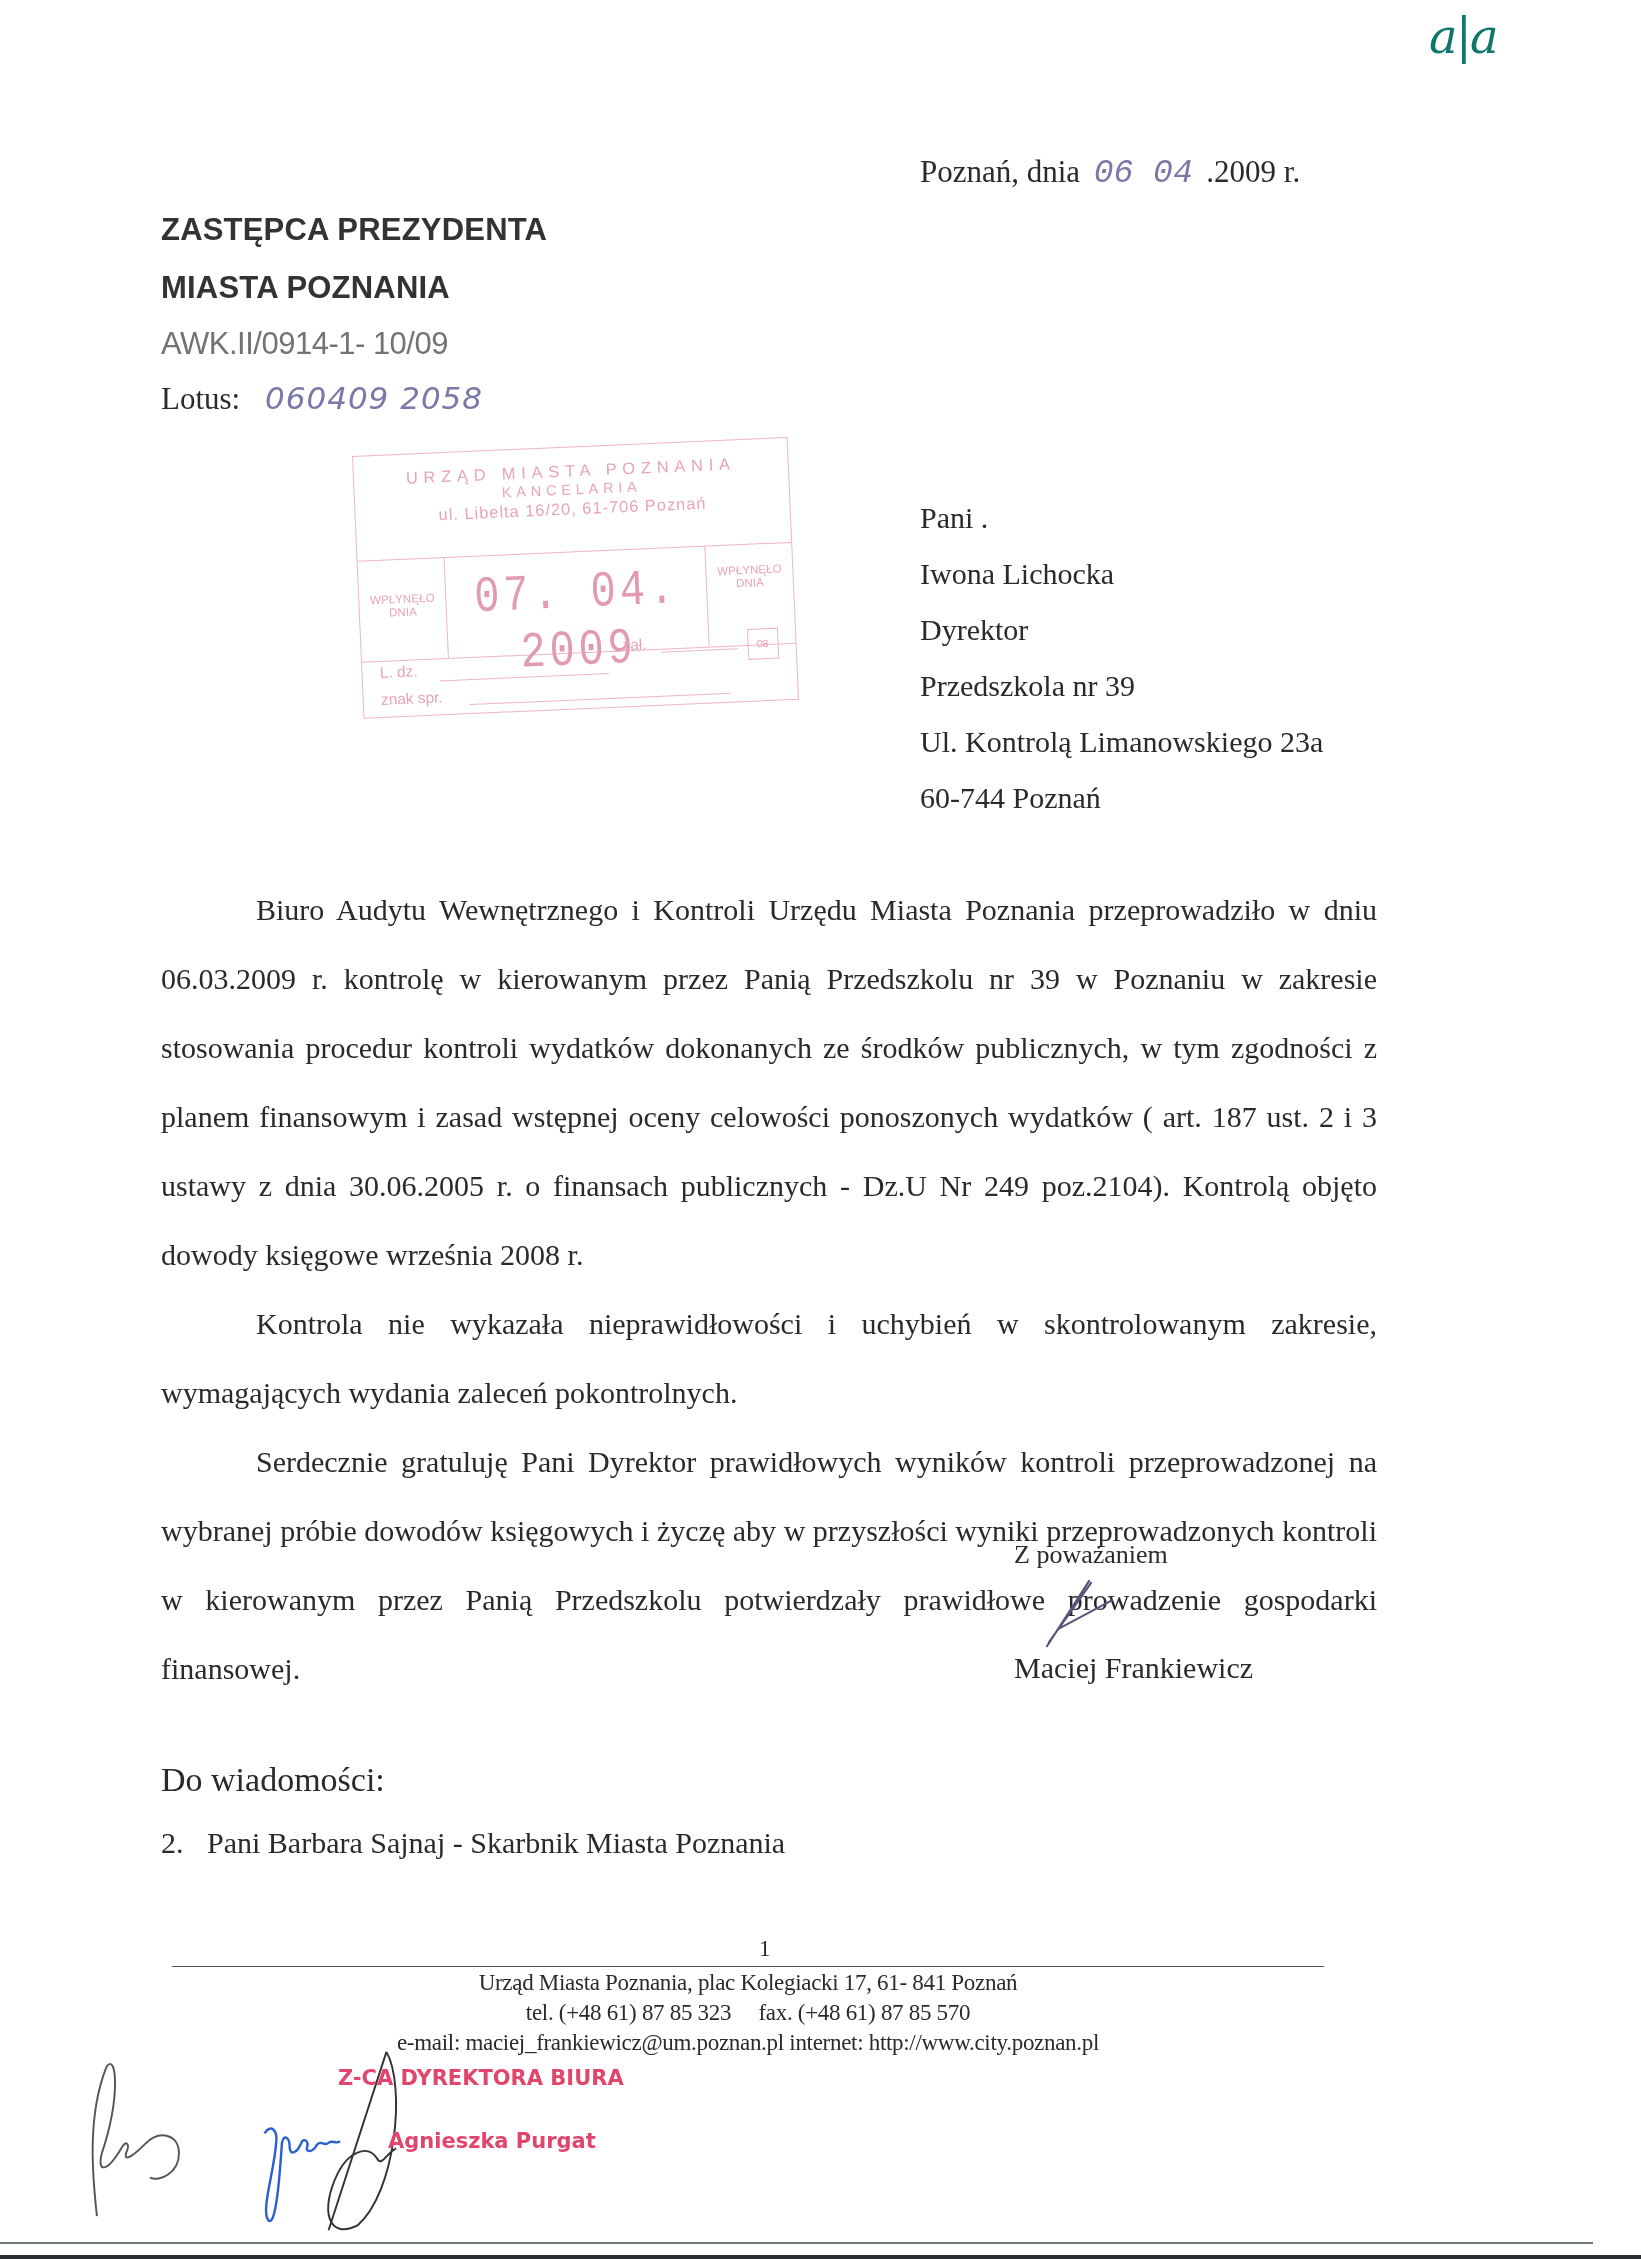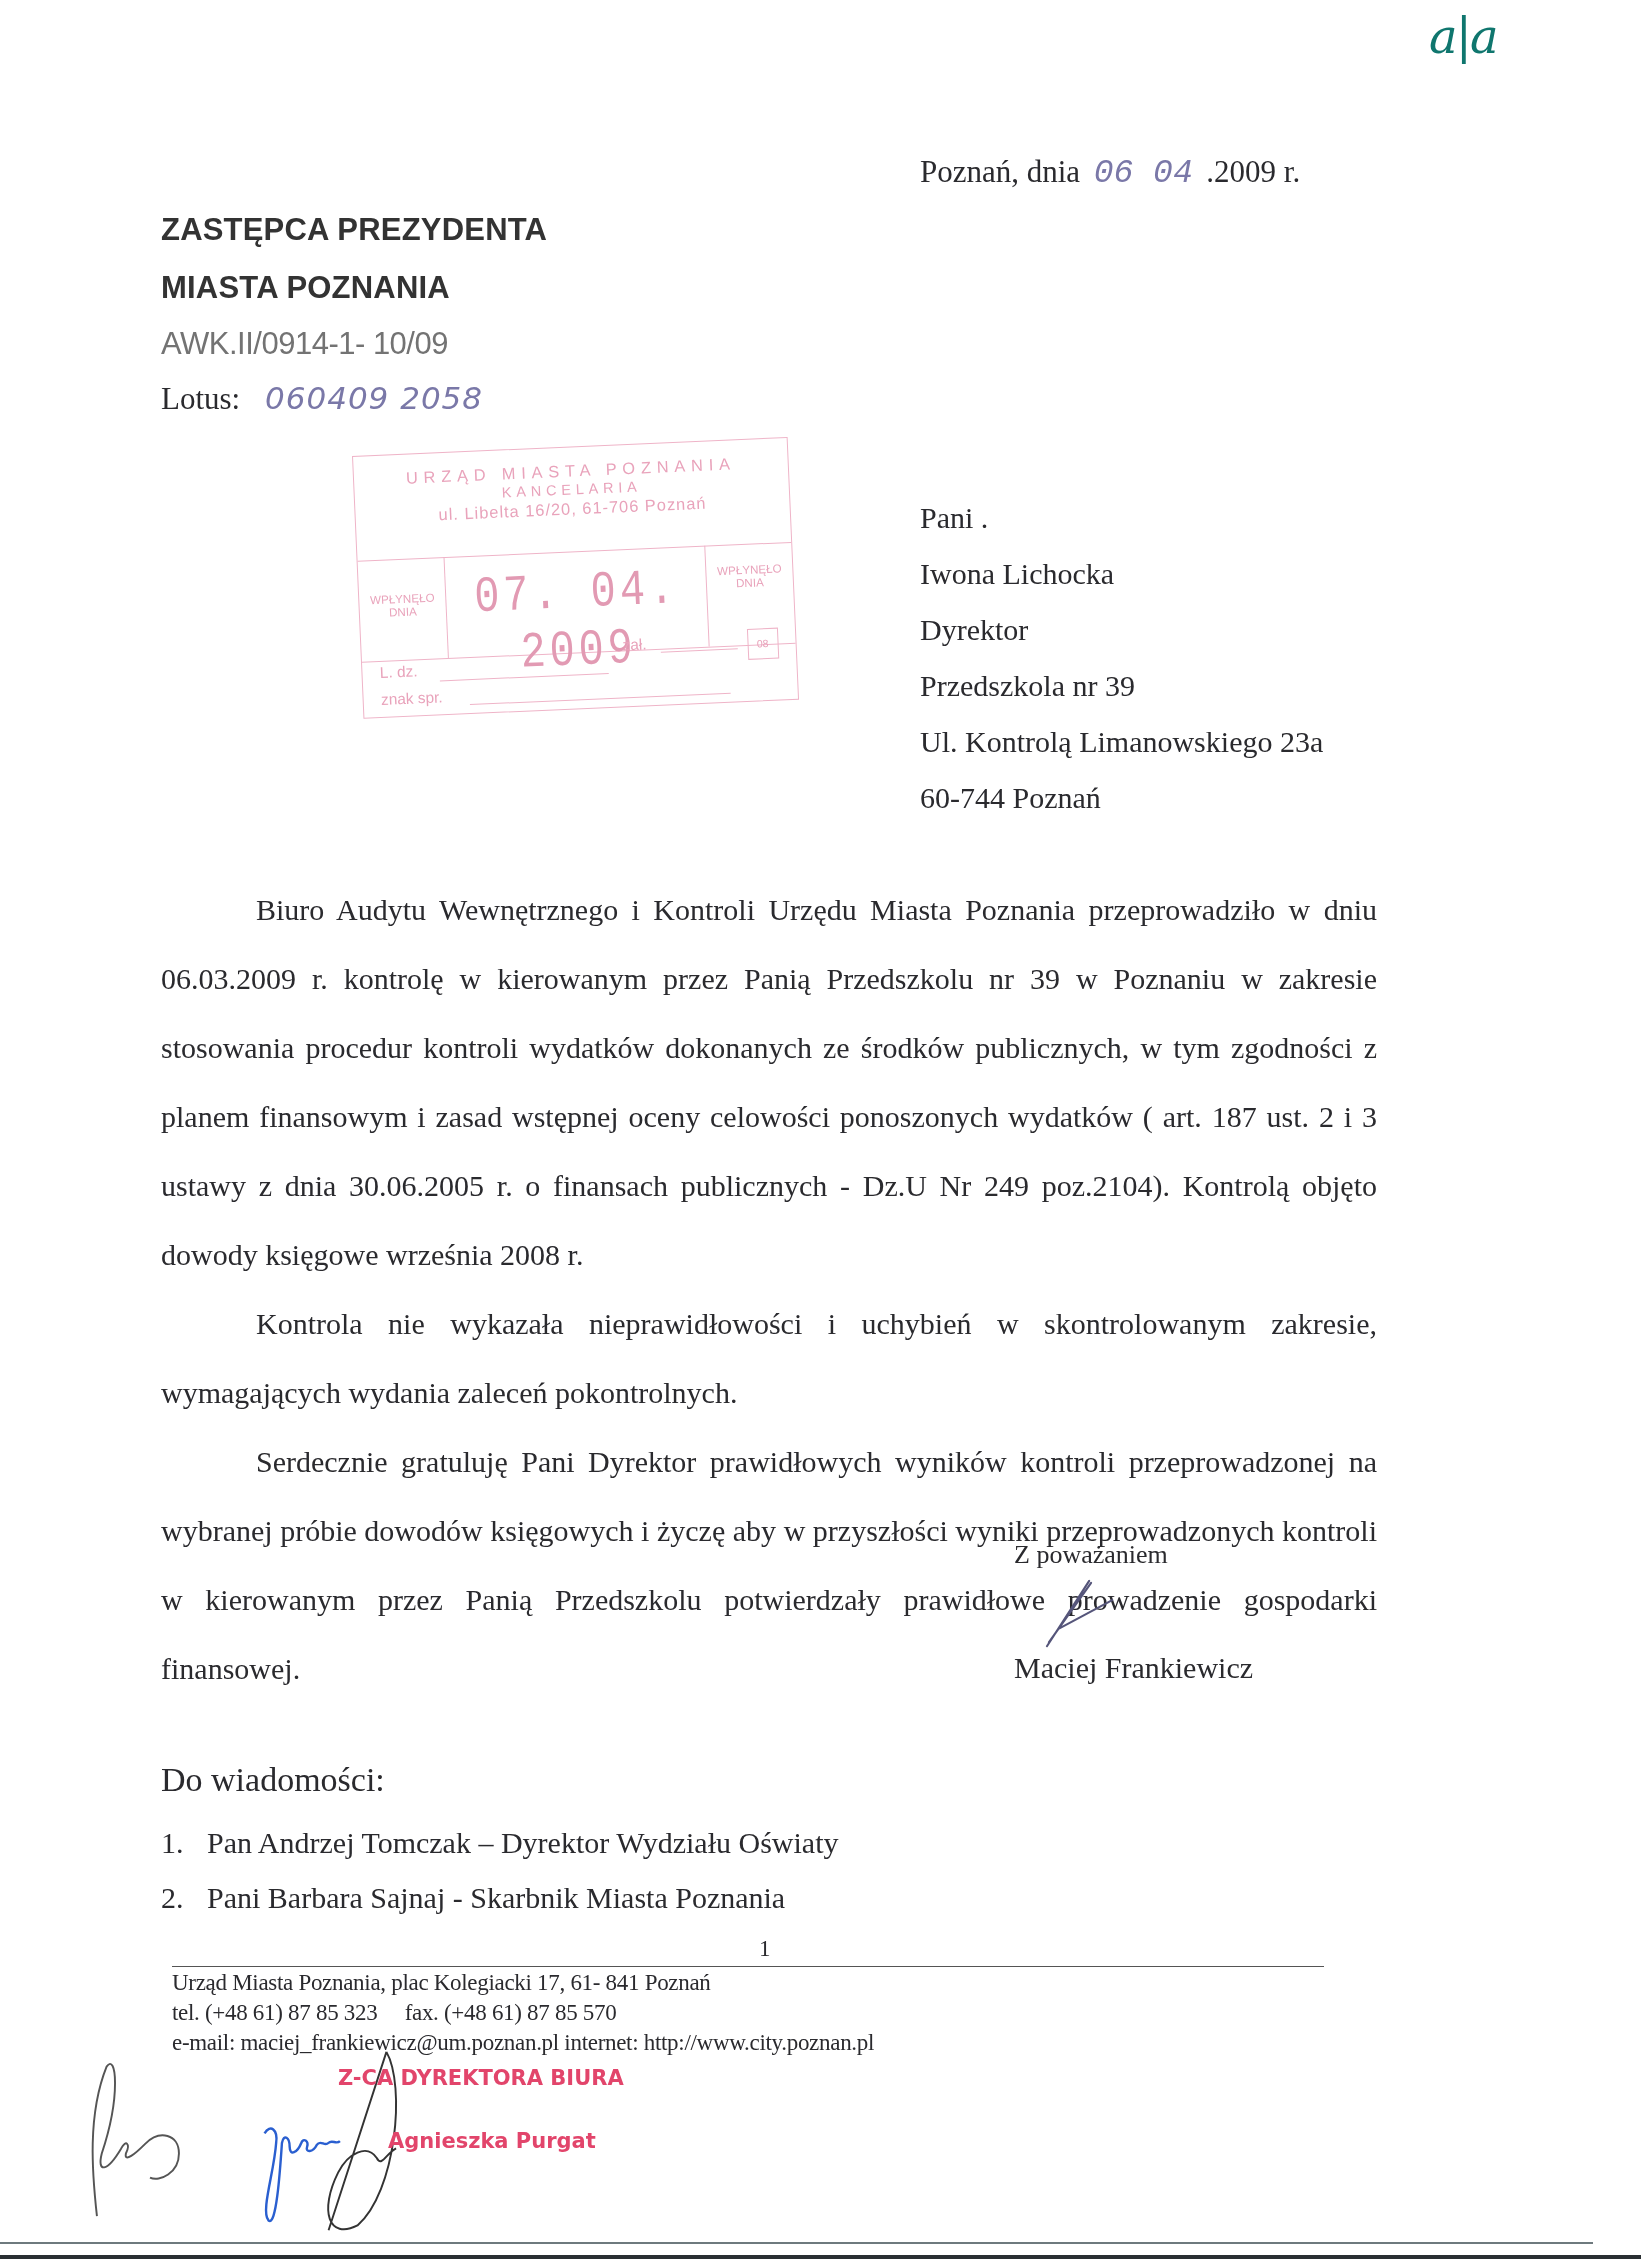--- a/index.html
+++ b/index.html
@@ -52,21 +52,21 @@
     #signer { left:1014px; top:1651px; font-size:30px; }
     #sig-main { left:1043px; top:1579px; }
 
     #cc-label { left:161px; top:1761px; font-size:34px; }
     #cc-list { left:161px; top:1815px; font-size:30px; line-height:55px; }
     #cc-list .num { display:inline-block; width:46px; }
 
     
     #page-num { left:759px; top:1936px; font-size:23px; }
     #footer-rule { left:172px; top:1966px; width:1152px; height:0; border-top:1.9px solid #555; }
-    #footer { left:172px; top:1968px; width:1152px; text-align:left; font-size:23px; line-height:30px; letter-spacing:-0.3px; }
+    #footer { left:172px; top:1968px; width:1152px; text-align:center; font-size:23px; line-height:30px; letter-spacing:-0.3px; }
 
     
     #red-title { left:338px; top:2066px; color:#e2456b; font-size:21px; font-weight:bold; font-family:"DejaVu Sans", sans-serif; }
     #red-name { left:388px; top:2129px; color:#e2456b; font-size:21px; font-weight:bold; font-family:"DejaVu Sans", sans-serif; }
     #sig-left { left:68px; top:2057px; }
     #sig-blue { left:251px; top:2114px; }
     #sig-center { left:290px; top:2047px; }
 
     
     #scan-edge-1 { left:0; top:2242px; width:1593px; height:0; border-top:2.9px solid #6e7a7e; }
@@ -130,23 +130,20 @@
 
 <div id="closing" class="abs">Z poważaniem</div>
 <svg id="sig-main" class="abs" width="77" height="72" viewBox="0 0 80 75">
   <path d="M4 70 L48 2 M6 66 L50 4 M16 52 L72 22" stroke="#55557a" stroke-width="2.2" fill="none" stroke-linecap="round"></path>
 </svg>
 <div id="signer" class="abs">Maciej Frankiewicz</div>
 
 <div id="cc-label" class="abs">Do wiadomości:</div>
 <div id="cc-list" class="abs">
   <div>
-    <span class="num">1.</span><span>Pan Andrzej Tomczak – Dyrektor Wydziału Oświaty</span>
-  </div>
-  <div>
     <span class="num">2.</span><span>Pani  Barbara  Sajnaj - Skarbnik Miasta Poznania</span>
   </div>
 </div>
 
 <div id="page-num" class="abs">1</div>
 <div id="footer-rule" class="abs"></div>
 <div id="footer" class="abs">
   <div>Urząd Miasta Poznania, plac Kolegiacki 17, 61- 841 Poznań</div>
   <div style="white-space:pre;">tel. (+48 61) 87 85 323     fax. (+48 61) 87 85 570</div>
   <div>e-mail: maciej_frankiewicz@um.poznan.pl  internet: http://www.city.poznan.pl</div>

